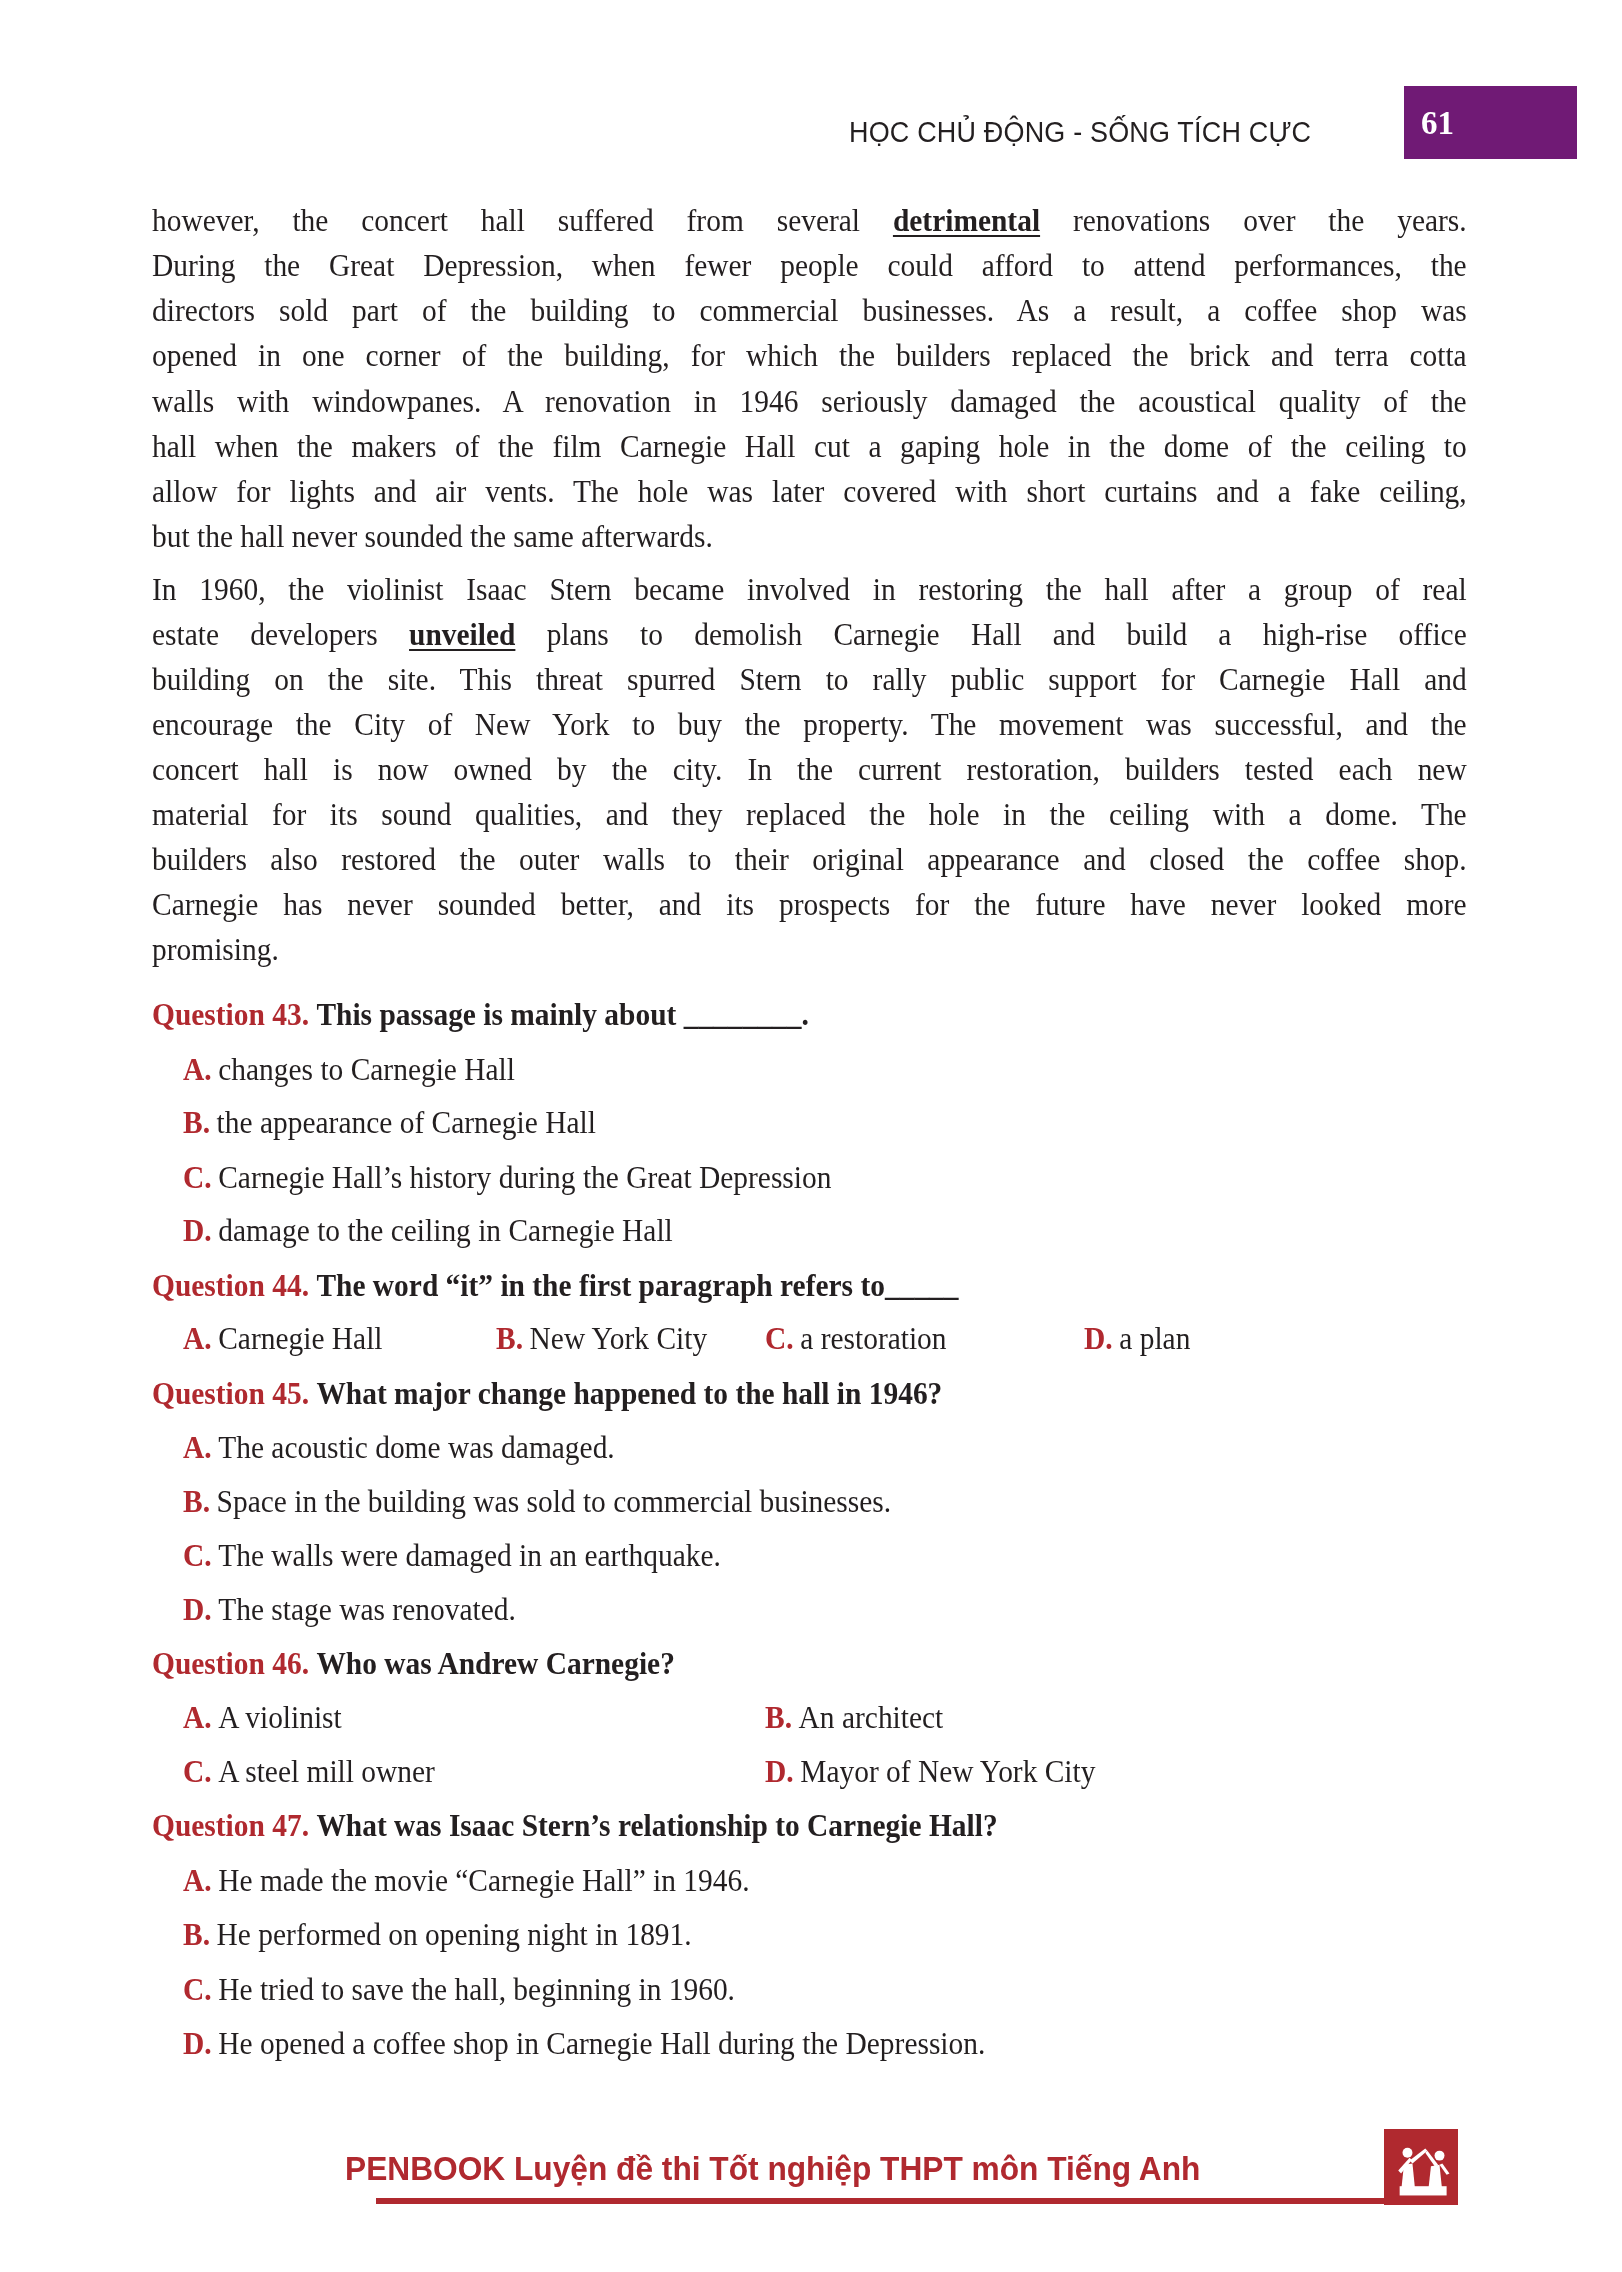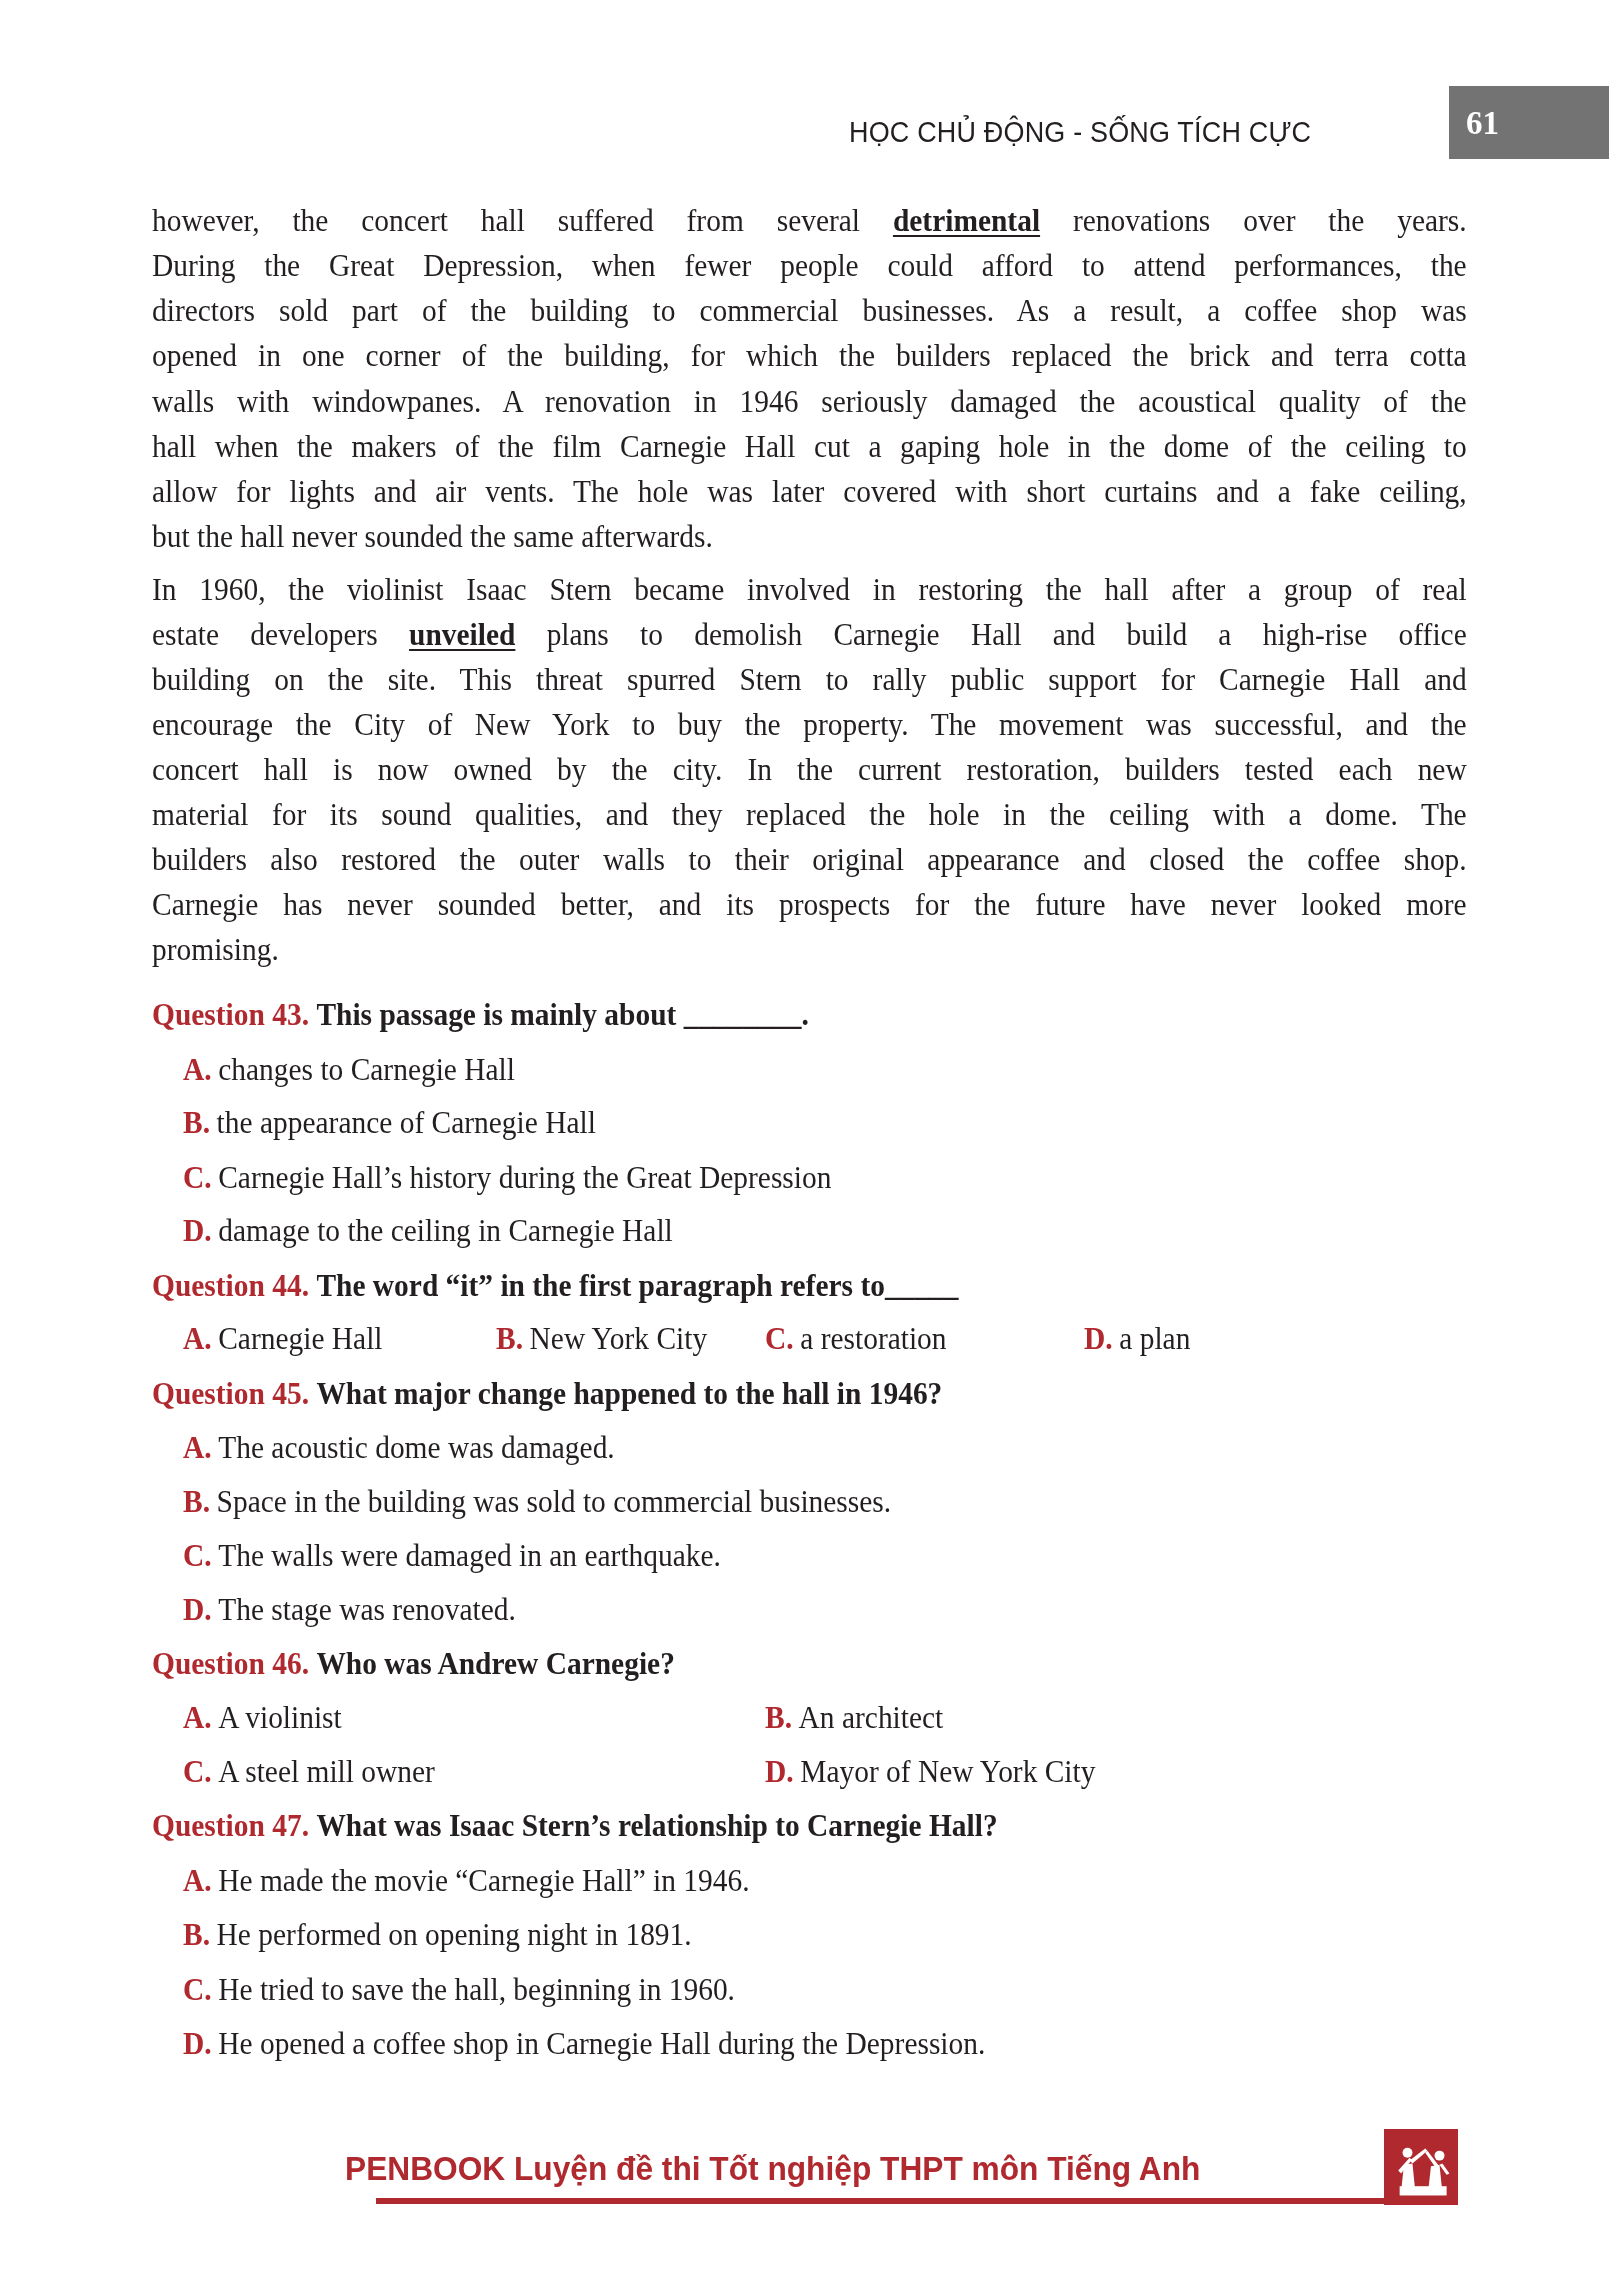--- a/index.html
+++ b/index.html
@@ -7,22 +7,22 @@
   .page { position: absolute; left: 0; top: 0; width: 1622px; height: 2273px; background: #ffffff; }
 
   .hdr-text {
     position: absolute; left: 849px; top: 114px;
     font-family: "Liberation Sans", "DejaVu Sans", sans-serif;
     font-size: 29px; line-height: 36px; color: #231f20;
     white-space: nowrap; letter-spacing: 0.2px;
     transform: scaleX(0.93); transform-origin: left center;
   }
   .page-num-box {
-    position: absolute; left: 1449px; top: 86px; width: 160px; height: 73px;
-    background: #737373;
+    position: absolute; left: 1404px; top: 86px; width: 173px; height: 73px;
+    background: #701a75;
   }
   .page-num {
     position: absolute; left: 17px; top: 18.6px;
     font-family: "Liberation Serif", "DejaVu Serif", serif; font-weight: bold;
     font-size: 33px; line-height: 36px; color: #ffffff;
   }
 
   .serif { font-family: "Liberation Serif", "DejaVu Serif", serif; color: #231f20; }
   .line {
     position: absolute; left: 152px; width: 1314px;

